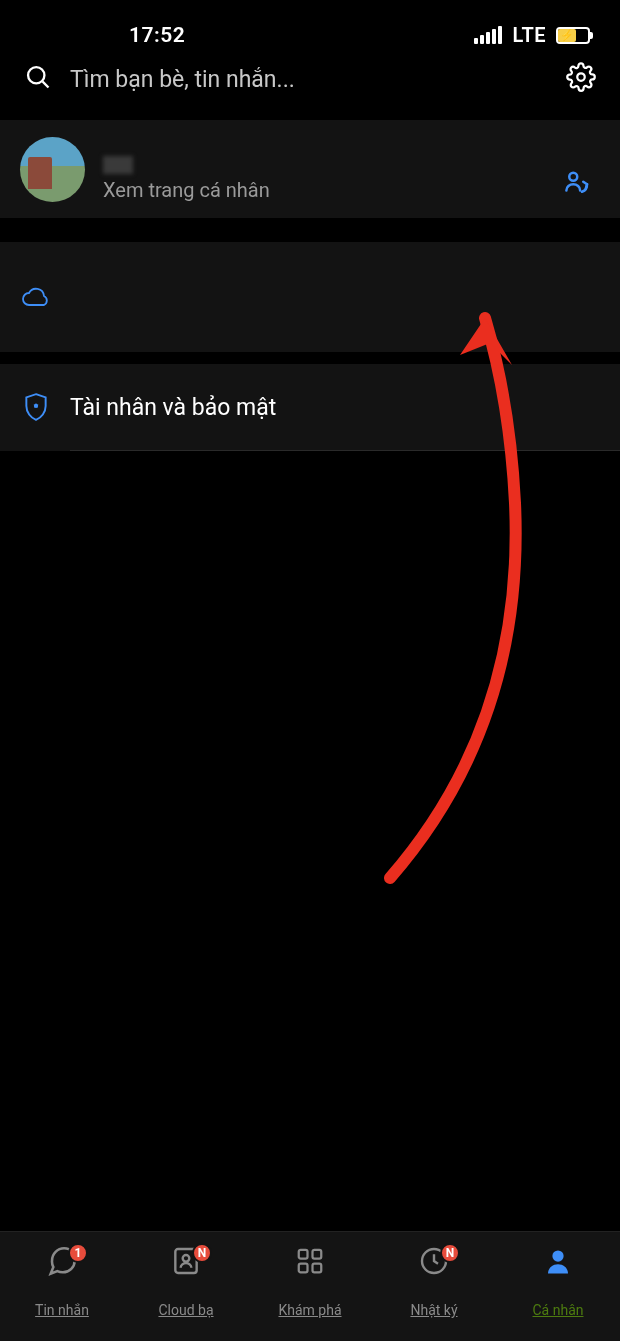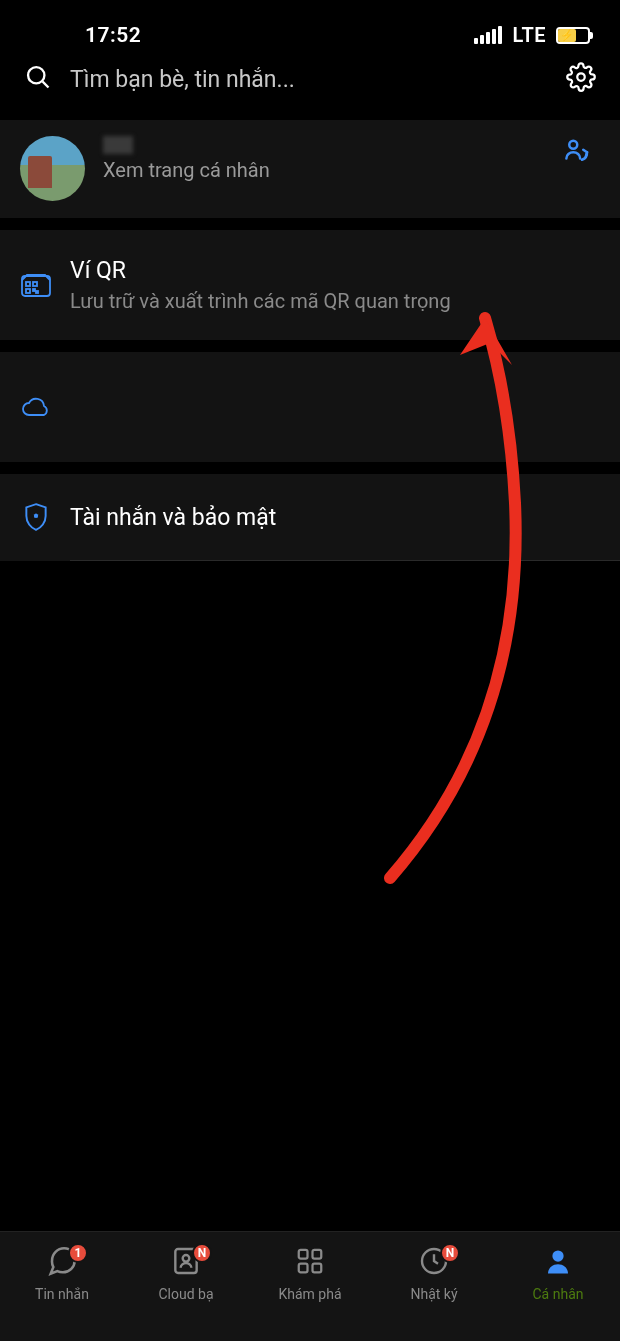--- a/index.html
+++ b/index.html
@@ -1,35 +1,35 @@
 <!DOCTYPE html>
 <html><head>
   <meta charset="utf-8">
   <style>
     * { margin: 0; padding: 0; box-sizing: border-box; font-family: -apple-system, BlinkMacSystemFont, 'Segoe UI', Roboto, sans-serif; }
     body { width: 620px; height: 1341px; background: #000; color: #fff; overflow: hidden; position: relative; }
     
-    .status-bar { display: flex; justify-content: space-between; align-items: center; padding: 28px 30px 8px 30px; height: 50px; font-weight: 600; font-size: 21px;}
+    .status-bar { display: flex; justify-content: space-between; align-items: center; padding: 28px 30px 8px 30px; height: 50px; font-weight: 600; font-size: 21px; margin-left: 44px;}
     .status-time { letter-spacing: 0.5px; margin-left: 55px;}
     .status-right { display: flex; align-items: center; gap: 10px; }
     .signal-bars { display: flex; align-items: flex-end; gap: 2px; }
     .signal-bar { width: 4px; background: #fff; border-radius: 1px; }
     .lte-text { font-size: 20px; font-weight: 600; letter-spacing: 0.5px;}
     .battery-icon { width: 34px; height: 17px; border: 2px solid #fff; border-radius: 4px; position: relative; display: flex; align-items: center; }
     .battery-icon::after { content: ''; width: 3px; height: 7px; background: #fff; border-radius: 0 2px 2px 0; position: absolute; right: -5px; }
     .battery-fill { width: 60%; height: 100%; background: #F7CE46; border-radius: 2px; display:flex; align-items:center; justify-content:center;}
     .bolt { color:#000; font-size:11px; line-height:1;}
 
     .search-row { display: flex; align-items: center; padding: 10px 24px; gap: 18px; height: 58px;}
     .search-input { flex: 1; background: transparent; border: none; color: #c8c8c8; font-size: 23px; outline: none; }
     .search-input::placeholder { color: #c8c8c8; }
     
     .section-gap { height: 12px; background: #000; }
 
-    .profile-row { display: flex; align-items: flex-start; padding: 16px 20px; gap: 18px; background: #131313; height: 98px;}
+    .profile-row { display: flex; align-items: flex-end; padding: 16px 20px; gap: 18px; background: #131313; height: 98px;}
     .avatar { width: 65px; height: 65px; border-radius: 50%; background: linear-gradient(180deg, #5BA3C7 0%, #5BA3C7 45%, #7A9B6E 45%, #7A9B6E 100%); position: relative; overflow: hidden; flex-shrink: 0;}
     .avatar::before { content:''; position:absolute; left: 8px; top: 20px; width: 24px; height: 32px; background:#8B4A3A; border-radius: 2px 2px 0 0;}
     .profile-info { flex: 1; display:flex; flex-direction:column; gap:4px;}
     .profile-name { width: 30px; height: 18px; background: #3a3a3a; filter: blur(2px);}
     .profile-sub { color: #9a9a9a; font-size: 20px; }
     
     .switch-icon-wrap { padding: 0 8px; }
 
     .menu-item { display: flex; align-items: center; padding: 0 20px; gap: 18px; background: #131313; min-height: 86px; }
     .menu-item.tall { min-height: 110px; padding-top: 8px; padding-bottom: 8px;}
@@ -39,21 +39,21 @@
     .menu-subtitle { color: #8a8a8a; font-size: 20px; margin-top: 3px;}
     
     .divider-wrap { background: #131313; padding-left: 70px;}
     .divider { height: 1px; background: #2a2a2a; }
 
     .content { position: relative; }
     .annotation-arrow { position: absolute; left: 260px; top: 195px; width: 280px; height: 590px; pointer-events: none; }
 
     .tab-bar { position: absolute; bottom: 0; left: 0; right: 0; background: #141414; border-top: 1px solid #222; display: flex; height: 110px; padding-top: 8px;}
     .tab-item { flex: 1; display: flex; flex-direction: column; align-items: center; gap: 4px; position: relative; padding-top: 6px;}
-    .tab-label { font-size: 14px; color: #8a8a8a; margin-top: 2px;}
+    .tab-label { font-size: 14px; color: #8a8a8a; margin-top: 18px; text-decoration: underline;}
     .tab-label.active { color: #4d7c0f; }
     .tab-icon-wrap { width: 34px; height: 34px; position: relative; display:flex; align-items:center; justify-content:center;}
     .badge { position: absolute; top: -3px; right: -9px; background: #E74C3C; color: #fff; font-size: 12px; font-weight: 700; min-width: 20px; height: 20px; border-radius: 10px; display: flex; align-items: center; justify-content: center; border: 2px solid #141414; padding: 0 3px;}
     
     .gear-svg { stroke: #fff; }
   </style>
 </head>
 <body>
 
 <div class="status-bar">
@@ -106,37 +106,20 @@
         <circle cx="9" cy="7" r="3.2"></circle>
         <path d="M3.5 18c0-3 2.5-5 5.5-5s5.5 2 5.5 5"></path>
         <path d="M17 11l3 2-1 3.5"></path>
         <path d="M20 13a6 6 0 0 1-4 6"></path>
       </svg>
     </div>
   </div>
 
   <div class="section-gap"></div>
 
-  <div class="menu-item tall">
-    <span class="menu-icon">
-      <svg width="30" height="26" viewBox="0 0 30 26" fill="none" stroke="#3E8EF7" stroke-width="1.8">
-        <rect x="1" y="4" width="28" height="20" rx="3"></rect>
-        <path d="M1 8 L6 3 L24 3 L29 8"></path>
-        <rect x="5" y="10" width="4" height="4"></rect>
-        <rect x="12" y="10" width="4" height="4"></rect>
-        <rect x="5" y="17" width="4" height="4"></rect>
-        <rect x="12" y="17" width="2" height="2"></rect>
-        <rect x="15" y="19" width="2" height="2"></rect>
-      </svg>
-    </span>
-    <div class="menu-text">
-      <div class="menu-title">Ví QR</div>
-      <div class="menu-subtitle">Lưu trữ và xuất trình các mã QR quan trọng</div>
-    </div>
-  </div>
 
   <div class="section-gap"></div>
 
   <div class="menu-item tall">
     <span class="menu-icon">
       <svg width="30" height="22" viewBox="0 0 30 22" fill="none" stroke="#3E8EF7" stroke-width="1.8">
         <path d="M23 19H8a6 6 0 0 1 0-12 8 8 0 0 1 15 3 5 5 0 0 1 0 9z"></path>
       </svg>
     </span>
   </div>
@@ -145,21 +128,21 @@
 
   <div class="menu-item">
     <span class="menu-icon">
       <svg width="26" height="30" viewBox="0 0 24 28" fill="none" stroke="#3E8EF7" stroke-width="1.8">
         <path d="M12 2 L21 5 V13 C21 19 17 24 12 26 C7 24 3 19 3 13 V5 Z"></path>
         <path d="M12 10 l1.2 3.6 h3.8 l-3 2.3 1.1 3.6 -3.1-2.2 -3.1 2.2 1.1-3.6 -3-2.3 h3.8 z" fill="#3E8EF7" stroke="none" transform="scale(0.5) translate(12 10)"></path>
         <circle cx="12" cy="13" r="2" fill="#3E8EF7" stroke="none"></circle>
       </svg>
     </span>
     <div class="menu-text">
-      <div class="menu-title">Tài nhắn và bảo mật</div>
+      <div class="menu-title">Tài nhân và bảo mật</div>
     </div>
   </div>
 
   <div class="divider-wrap">
       <div class="divider"></div>
     </div>
 
 
   <svg class="annotation-arrow" viewBox="0 0 280 590">
     <path d="M 130 575 Q 265 420 255 200 Q 250 100 225 15" stroke="#EA2E1F" stroke-width="12" fill="none" stroke-linecap="round"></path>

